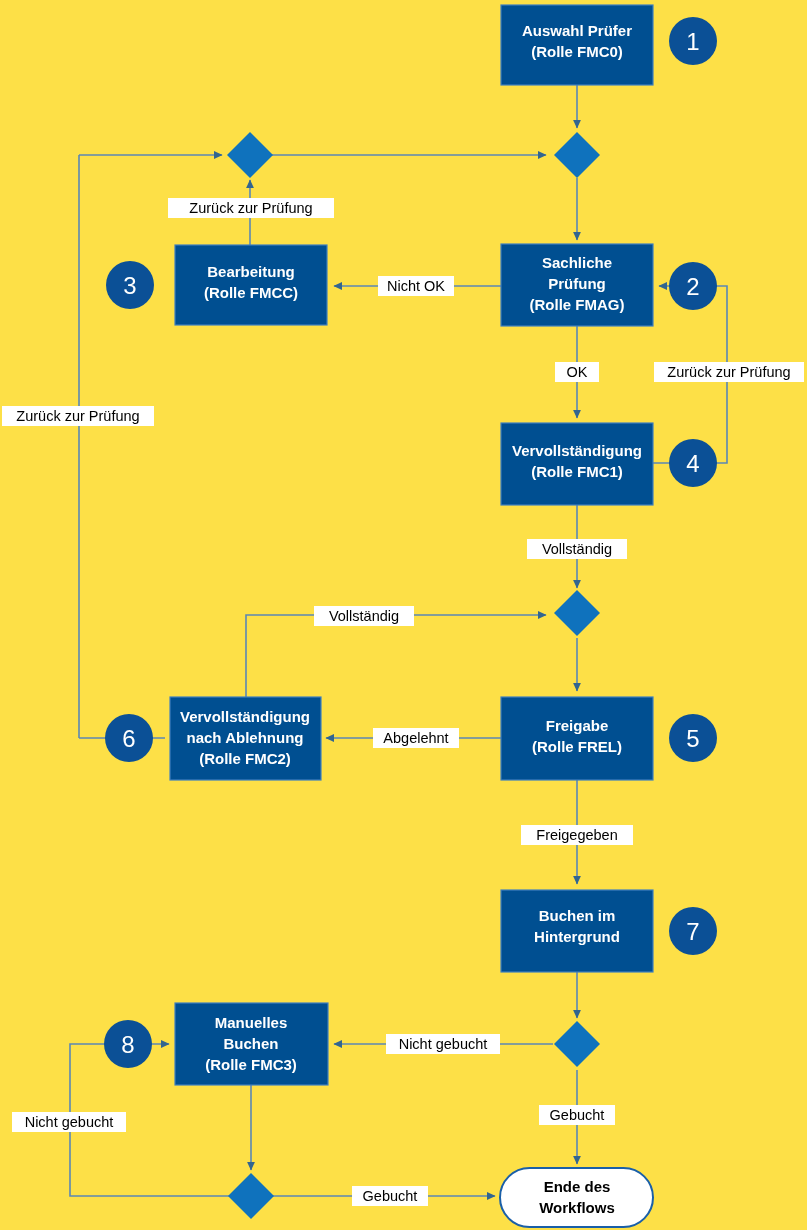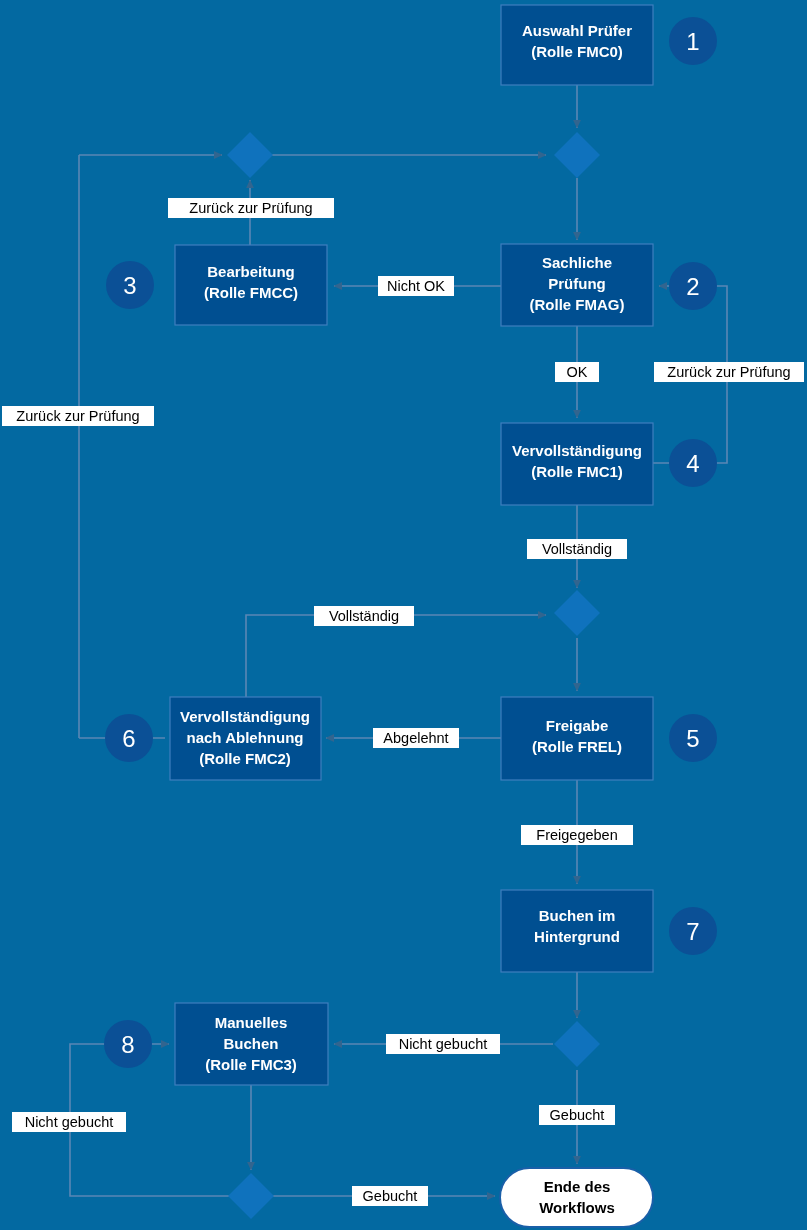--- a/index.html
+++ b/index.html
@@ -1,17 +1,17 @@
 <!DOCTYPE html>
 <html><head>
 <meta charset="utf-8">
 <style>
   html,body{margin:0;padding:0;background:#ffffff;}
   body{font-family:"Liberation Sans", sans-serif;}
-  #stage{position:relative;width:807px;height:1230px;background:#0369a1;overflow:hidden;}
+  #stage{position:relative;width:807px;height:1230px;background:#fde047;overflow:hidden;}
   svg{position:absolute;left:0;top:0;width:807px;height:1230px;}
   .node-label{font-family:"Liberation Sans", sans-serif;font-weight:bold;fill:#ffffff;font-size:15px;}
   .end-label{font-family:"Liberation Sans", sans-serif;font-weight:bold;fill:#000000;font-size:15px;}
   .edge-label{font-family:"Liberation Sans", sans-serif;fill:#000000;font-size:14.5px;}
   .badge-num{font-family:"Liberation Sans", sans-serif;fill:#ffffff;font-size:24px;}
 </style>
 </head>
 <body>
 
 <div id="stage">

